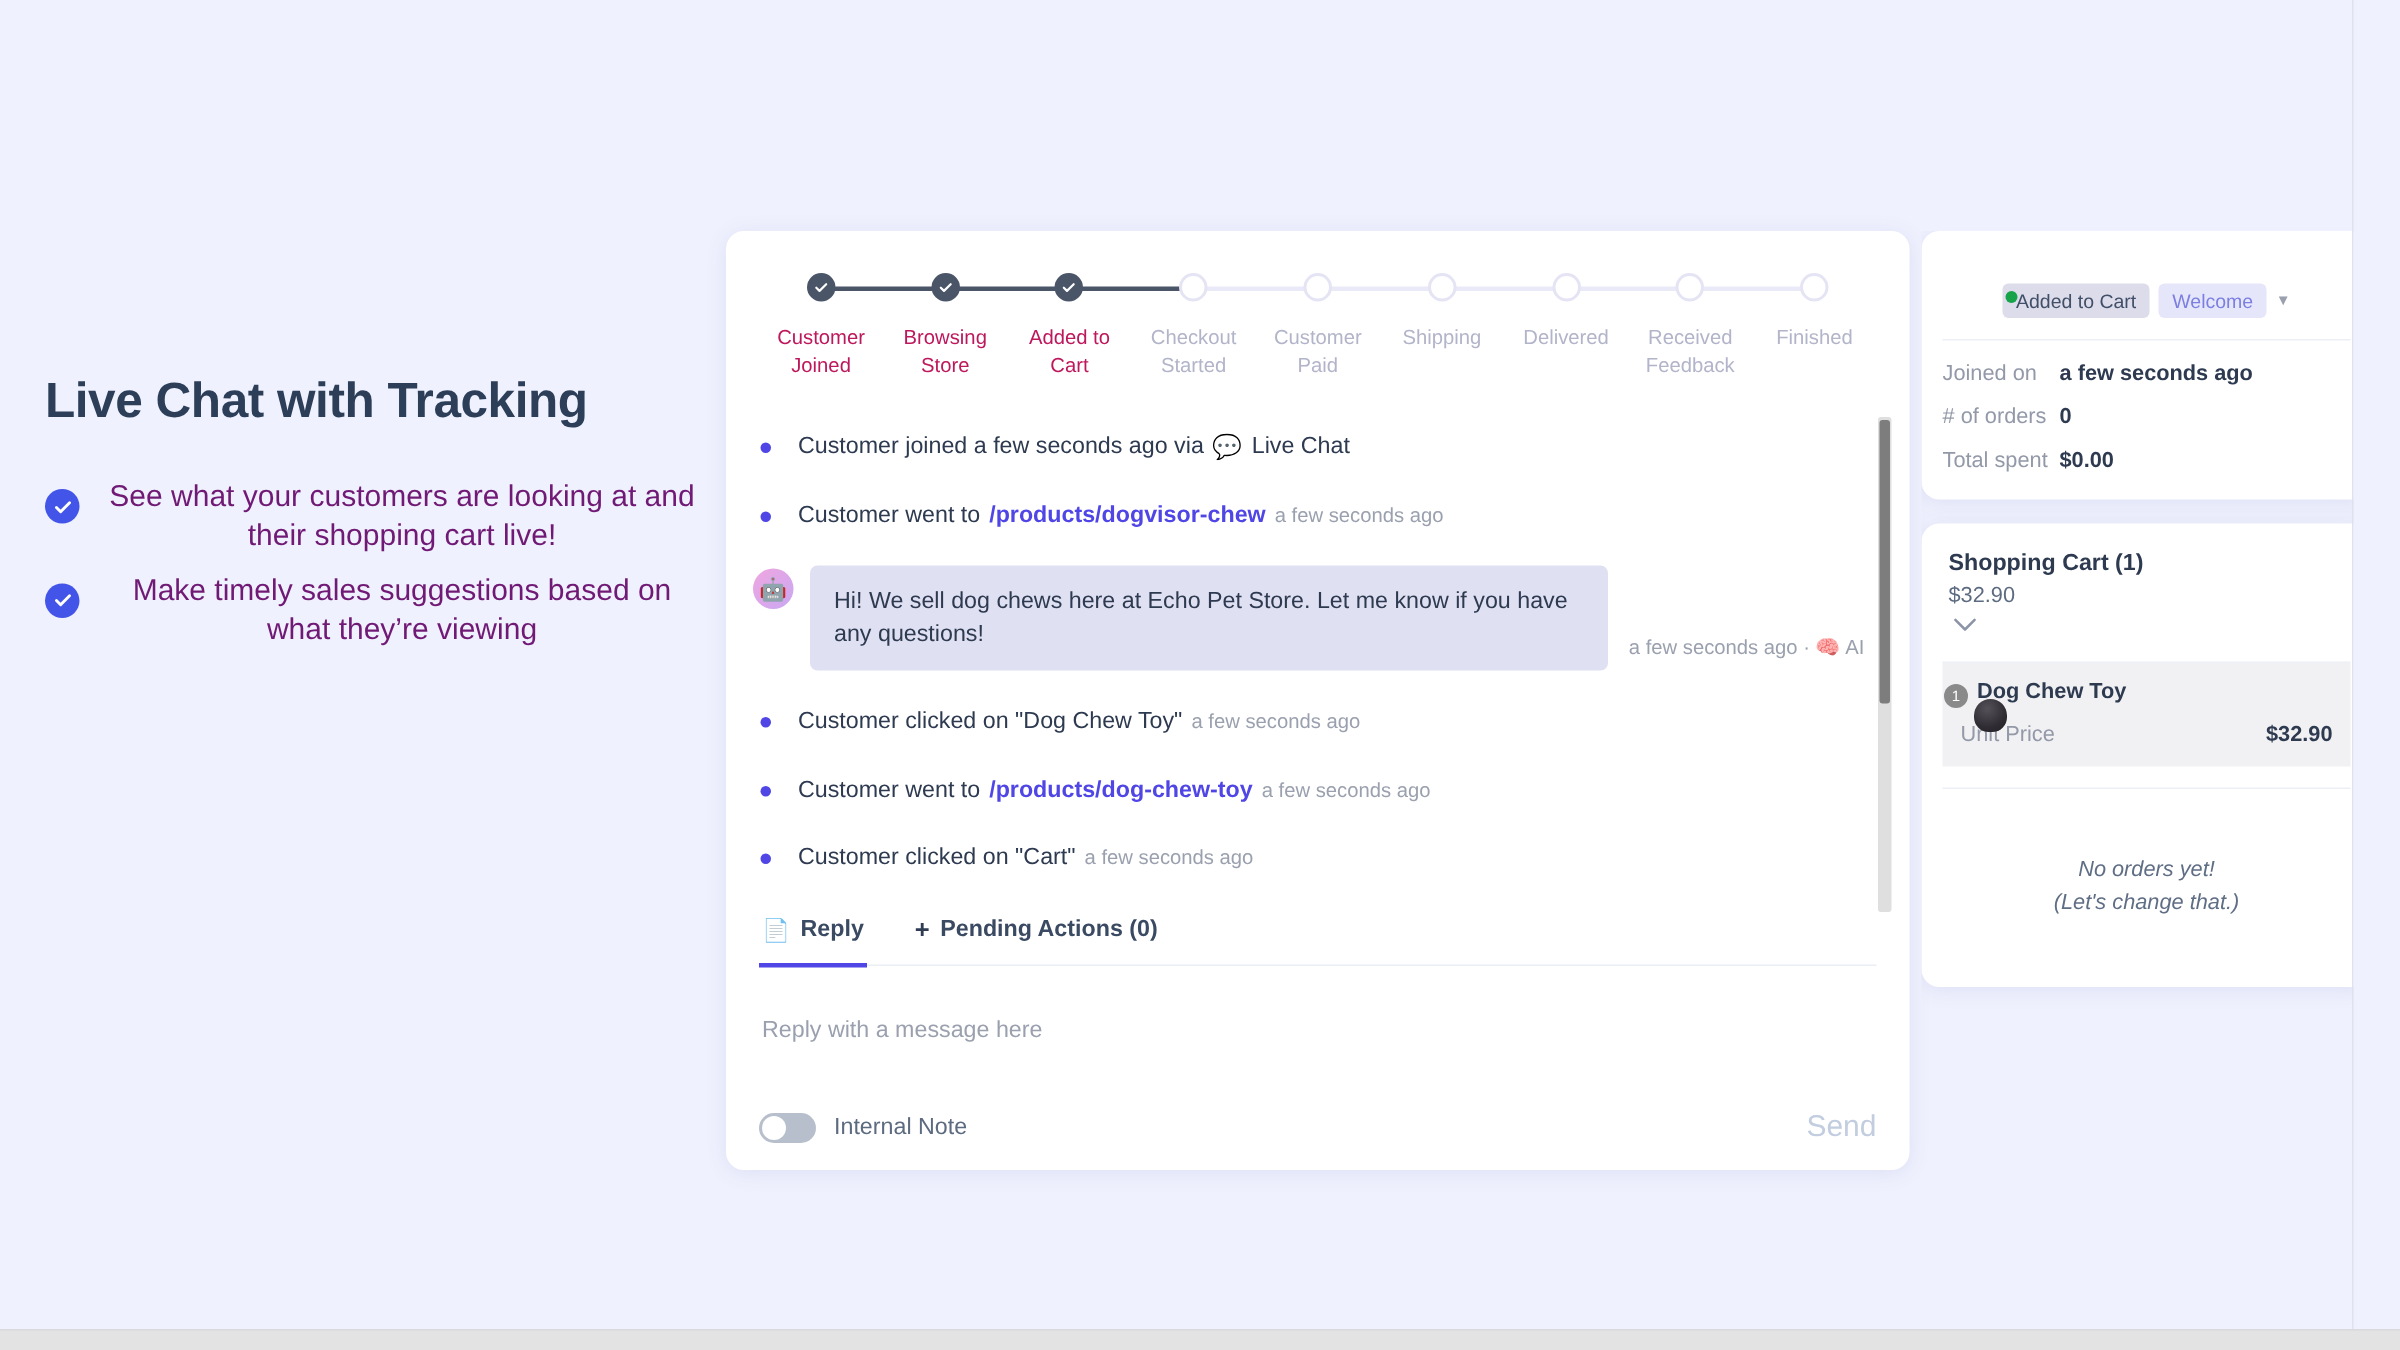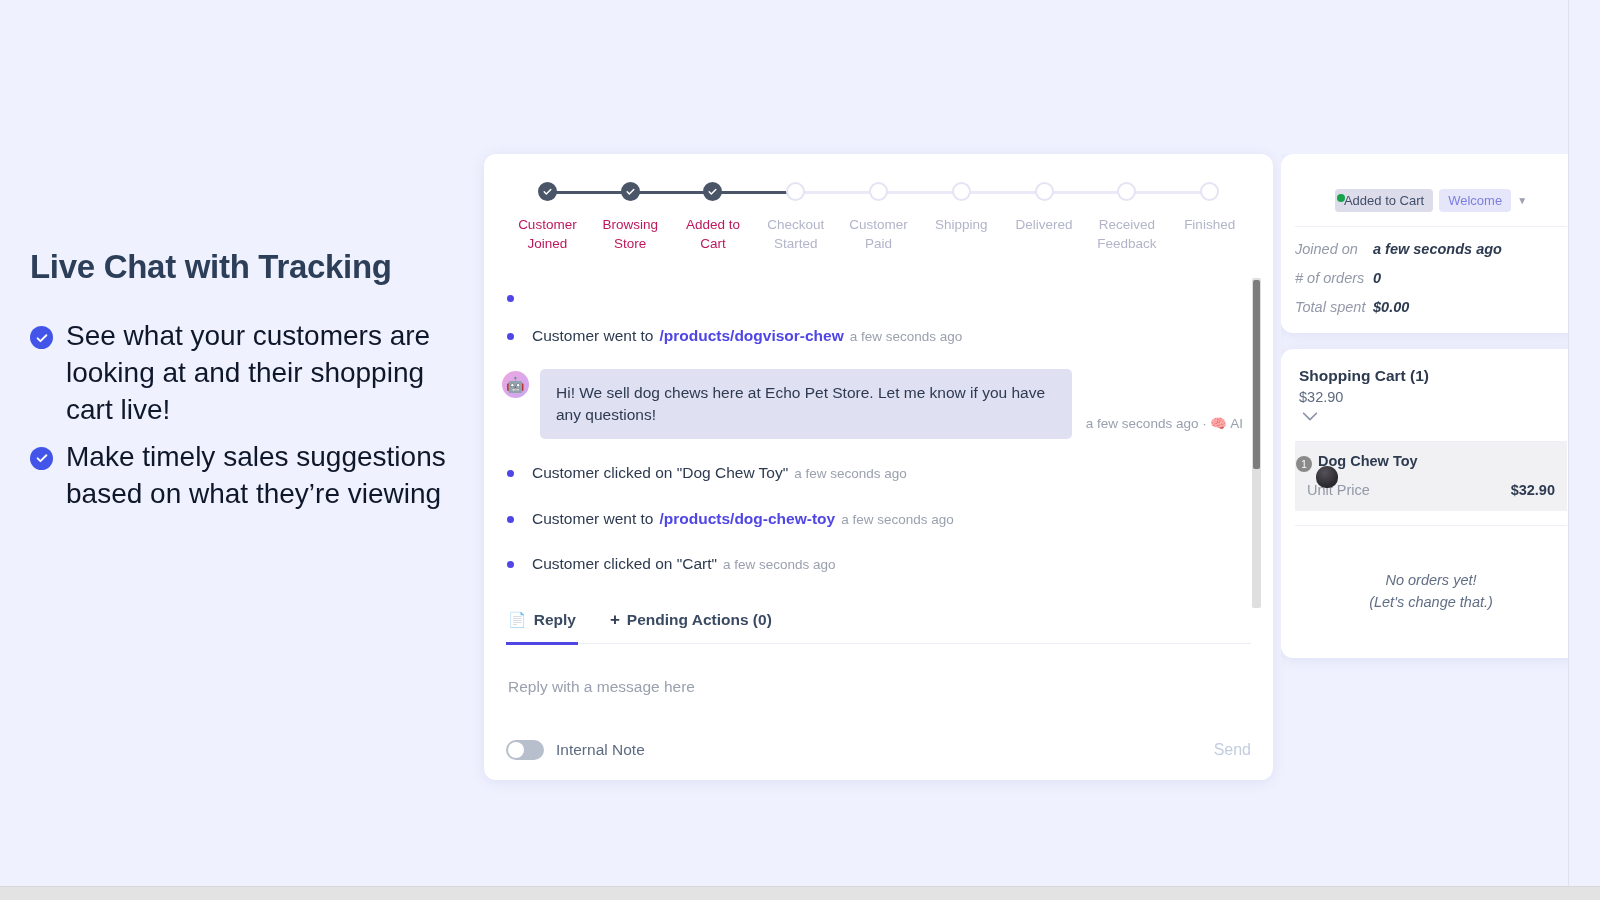--- a/index.html
+++ b/index.html
@@ -44,23 +44,24 @@
   .check-icon {
     flex: 0 0 auto;
     width: 23px; height: 23px;
     margin-top: 8px;
     border-radius: 50%;
     background: #4355e8;
     display: flex; align-items: center; justify-content: center;
   }
   .check-icon svg { width: 14px; height: 14px; display: block; }
   .bullet-text {
-    font-size: 28px;
+    font-size: 20px;
     line-height: 1.32;
-    color: #0f172a;
+    color: #701a75;
+    text-align: center;
   }
 
   
   .main-card {
     position: absolute;
     left: 484px; top: 154px;
     width: 789px; height: 626px;
     background: #ffffff;
     border-radius: 12px;
     box-shadow: 0 2px 14px rgba(80,90,160,0.10);
@@ -254,21 +255,21 @@
   }
   .toggle-knob {
     position: absolute;
     left: 2px; top: 2px;
     width: 16px; height: 16px;
     border-radius: 50%;
     background: #ffffff;
   }
   .toggle-label { font-size: 15.5px; color: #5d6b80; }
   .send-btn {
-    font-size: 16px;
+    font-size: 20px;
     color: #c2cde0;
     cursor: default;
   }
 
   
   .right-col {
     position: absolute;
     left: 1281px; top: 154px;
     width: 288px;
   }
@@ -312,21 +313,21 @@
     padding: 4px 9px;
     border-radius: 4px;
   }
   .tag-added { background: #dcdcea; color: #414f68; }
   .tag-welcome { background: #e6e6fb; color: #7b7fe0; }
   .caret {
     color: #9aa0ae;
     font-size: 10px;
   }
   .divider { height: 1px; background: #edeff7; margin: 0 14px; }
-  .kv-list { padding: 14px 14px 18px 14px; font-style: italic; }
+  .kv-list { padding: 14px 14px 18px 14px; }
   .kv {
     display: flex;
     align-items: baseline;
     margin-bottom: 13px;
     font-size: 14.5px;
   }
   .kv:last-child { margin-bottom: 0; }
   .kv-key { color: #9399a8; width: 78px; flex: 0 0 auto; }
   .kv-val { color: #2d3a50; font-weight: bold; }
 
@@ -498,20 +499,25 @@
           <span class="step-label">Finished</span>
         </div>
       </div>
     </div>
 
     <div class="feed-wrap">
       <div class="feed">
 
         <div class="feed-row">
           <span class="feed-bullet"></span>
+          <span class="feed-text">
+            <span>Customer joined a few seconds ago via</span>
+            <span class="chat-glyph">💬</span>
+            <span>Live Chat</span>
+          </span>
         </div>
 
         <div class="feed-row">
           <span class="feed-bullet"></span>
           <span class="feed-text">
             <span>Customer went to</span>
             <span class="feed-link">/products/dogvisor-chew</span>
             <span class="feed-time">a few seconds ago</span>
           </span>
         </div>

